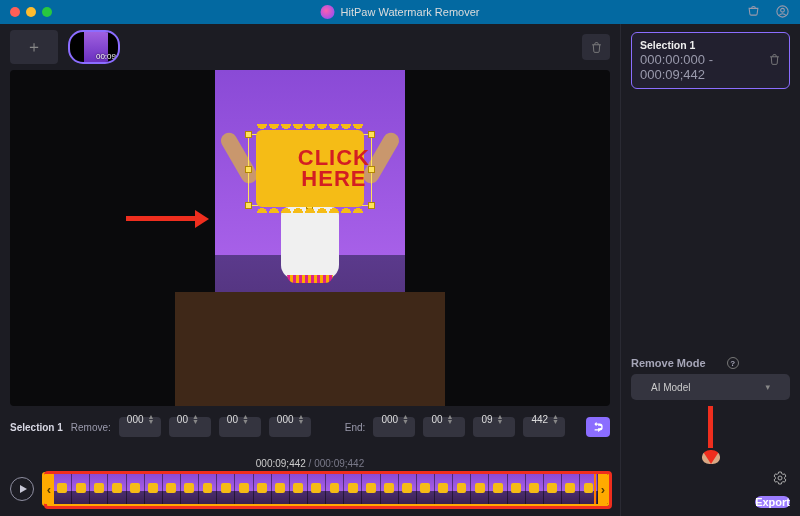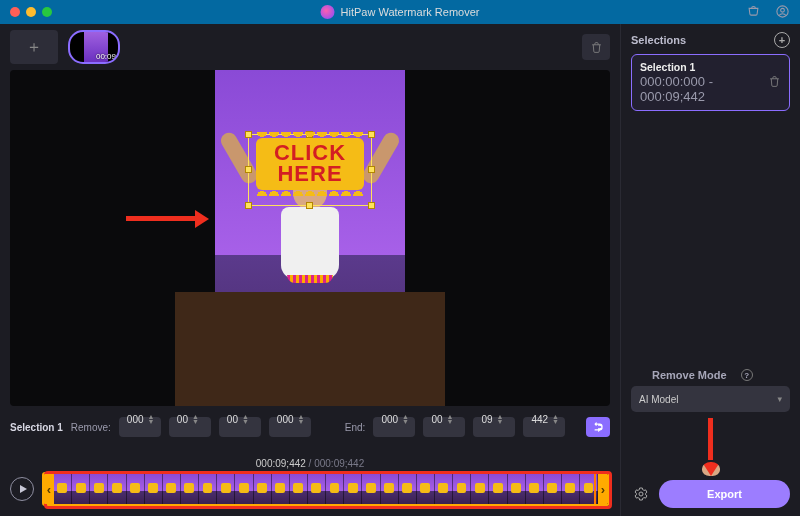--- a/index.html
+++ b/index.html
@@ -37,21 +37,21 @@
   .video-frame{width:190px;height:100%;position:relative;background:linear-gradient(180deg,#8a4ad6 0%,#a760e8 55%,#5b3a8c 55%,#4a2d6e 90%,#3a2050 100%);}
   .table{position:absolute;bottom:0;left:-40px;right:-40px;height:34%;background:#3f2818;}
   .person{position:absolute;bottom:20%;left:50%;transform:translateX(-50%);width:92px;height:170px;}
   .head{width:34px;height:40px;background:#d9a884;border-radius:48% 48% 42% 42%;margin:0 auto;position:relative;}
   .hair{position:absolute;top:-8px;left:-7px;right:-7px;height:26px;background:#1b1310;border-radius:50% 50% 30% 30%;}
   .torso{width:58px;height:72px;background:#f0f0f0;border-radius:8px 8px 14px 14px;margin:-2px auto 0;position:relative;}
   .torso:after{content:'';position:absolute;bottom:-4px;left:6px;right:6px;height:8px;background:repeating-linear-gradient(90deg,#d28,#d28 3px,#fcab00 3px,#fcab00 6px);border-radius:0 0 8px 8px;}
   .arm{position:absolute;width:16px;height:56px;background:#c9976d;border-radius:8px;top:60px;}
   .arm.l{left:16px;transform:rotate(-30deg);}
   .arm.r{right:16px;transform:rotate(30deg);}
-  .sign{position:absolute;top:62px;left:50%;transform:translateX(-50%);width:120px;height:64px;display:flex;align-items:center;justify-content:center;z-index:3;}
+  .sign{position:absolute;top:54px;left:50%;transform:translateX(-50%);width:120px;height:89px;display:flex;align-items:center;justify-content:flex-end;z-index:3;}
   .sign-bg{position:absolute;inset:6px;background:#f5bc16;border-radius:6px;}
   .sign-bg:before,.sign-bg:after{content:'';position:absolute;left:0;right:0;height:8px;background:radial-gradient(circle at 6px 0,#f5bc16 5px,transparent 5px) repeat-x;background-size:12px 8px;}
   .sign-bg:before{top:-6px;} .sign-bg:after{bottom:-6px;transform:scaleY(-1);}
   .sign-txt{position:relative;font-family:Impact,Arial Black,sans-serif;font-weight:900;color:#d31e23;font-size:22px;line-height:0.95;text-align:center;letter-spacing:1px;}
   .sel-box{position:absolute;border:1px solid #ffe25a;}
   .sel-box .h{position:absolute;width:7px;height:7px;background:#ffe25a;border:1px solid #b38600;}
   .red-arrow-1{position:absolute;left:116px;top:146px;z-index:5;}
   .red-arrow-1 .shaft{width:70px;height:5px;background:var(--red-arrow);}
   .red-arrow-1 .head{width:0;height:0;border-left:14px solid var(--red-arrow);border-top:9px solid transparent;border-bottom:9px solid transparent;background:none;border-radius:0;position:absolute;right:-13px;top:-6.5px;}
   
@@ -79,28 +79,28 @@
   .playhead:before{content:'';position:absolute;top:-4px;left:-4px;width:10px;height:8px;background:#ff7a00;border-radius:2px;}
   .red-callout{position:absolute;left:34px;right:-2px;top:13px;bottom:-3px;border:3px solid var(--red-arrow);border-radius:4px;pointer-events:none;}
   
   .panel-head{display:flex;align-items:center;justify-content:space-between;color:#bdbdce;font-size:11px;font-weight:600;margin-bottom:6px;}
   .plus-circ{width:16px;height:16px;border:1.5px solid #aaa;border-radius:50%;display:flex;align-items:center;justify-content:center;font-size:11px;cursor:pointer;color:#aaa;line-height:1;}
   .sel-card{border:1.5px solid var(--purple);border-radius:6px;padding:6px 8px;display:flex;align-items:center;justify-content:space-between;background:rgba(139,109,255,.06);cursor:pointer;}
   .sel-card .meta .nm{font-size:10.5px;color:#eee;font-weight:600;}
   .sel-card .meta .rng{font-size:13px;color:#9a9aac;margin-top:1px;}
   .sel-card svg{width:13px;height:13px;stroke:#888;fill:none;stroke-width:1.5;}
   .spacer{flex:1;}
-  .mode-lbl{font-size:11px;color:#a6a6b8;font-weight:600;display:flex;align-items:center;gap:14px;margin-bottom:5px;margin-left:21px;}
+  .mode-lbl{font-size:11px;color:#a6a6b8;font-weight:600;display:flex;align-items:center;gap:21px;margin-bottom:5px;}
   .mode-lbl .q{width:12px;height:12px;border:1px solid #777;border-radius:50%;display:flex;align-items:center;justify-content:center;font-size:8px;}
-  .dropdown{height:26px;background:var(--bg4);border-radius:5px;display:flex;align-items:center;padding:0 8px;font-size:10px;color:#ccc;cursor:pointer;justify-content:space-between;}
+  .dropdown{height:26px;background:var(--bg4);border-radius:5px;display:flex;align-items:center;padding:0 20px;font-size:10px;color:#ccc;cursor:pointer;justify-content:space-between;}
   .dropdown .chev{font-size:9px;color:#888;}
   .red-arrow-2{position:relative;height:58px;display:flex;justify-content:center;margin-top:6px;}
   .red-arrow-2 .shaft{width:5px;height:42px;background:var(--red-arrow);}
   .red-arrow-2 .head{width:0;height:0;border-top:14px solid var(--red-arrow);border-left:9px solid transparent;border-right:9px solid transparent;position:absolute;bottom:0;}
-  .export-row{display:flex;align-items:center;gap:8px;margin-top:4px;}
+  .export-row{display:flex;align-items:flex-end;gap:8px;margin-top:4px;flex-direction:column;}
   .gear{width:20px;height:20px;display:flex;align-items:center;justify-content:center;cursor:pointer;color:#aaa;}
   .gear svg{width:16px;height:16px;stroke:#aaa;fill:none;stroke-width:1.5;}
   .export-btn{flex:1;height:28px;background:var(--purple-bright);border-radius:14px;display:flex;align-items:center;justify-content:center;color:#fff;font-size:11px;font-weight:600;cursor:pointer;}
 </style>
 </head>
 <body>
 
 <div class="window">
 
   <div class="titlebar">
@@ -265,24 +265,20 @@
               </div>
             <div class="brk-r">›</div>
             <div class="playhead"></div>
           </div>
         </div>
         <div class="red-callout"></div>
       </div>
     </div>
 
     <div class="right">
-      <div class="panel-head">
-        <span>Selections</span>
-        <div class="plus-circ">+</div>
-      </div>
       <div class="sel-card">
         <div class="meta">
           <div class="nm">Selection 1</div>
           <div class="rng">000:00:000 - 000:09;442</div>
         </div>
         <span>
           <svg viewBox="0 0 24 24">
               <path d="M4 7h16M9 7V5a2 2 0 0 1 2-2h2a2 2 0 0 1 2 2v2M6 7l1 12a2 2 0 0 0 2 2h6a2 2 0 0 0 2-2l1-12"></path>
             </svg>
         </span>

